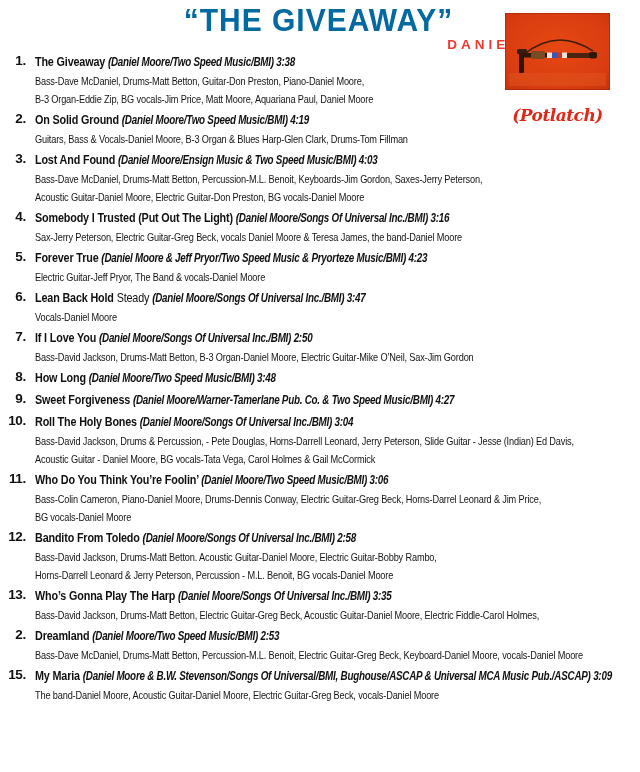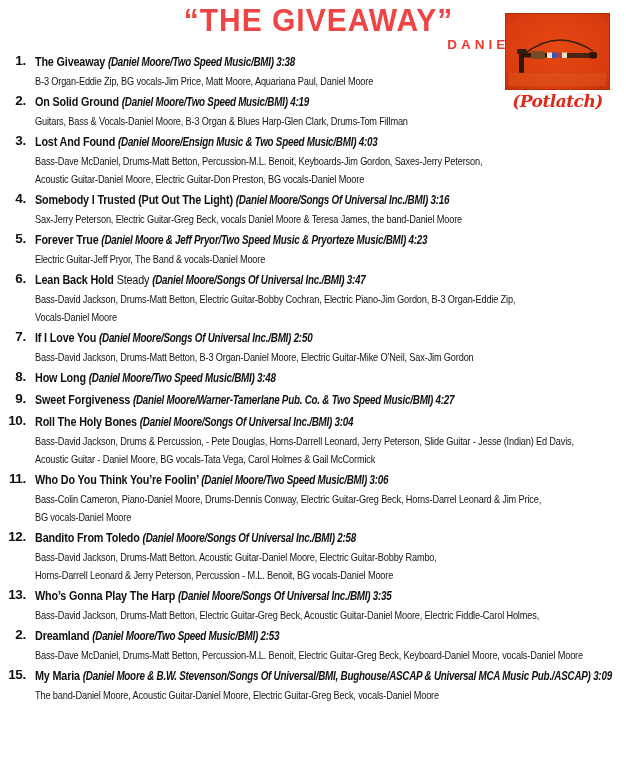--- a/index.html
+++ b/index.html
@@ -25,21 +25,21 @@
     line-height:16px; margin-top:1px;
   }
   .artwork {
     position:absolute; top:13px; right:30px; width:105px;
     text-align:center;
   }
   .art-frame { width:105px; height:77px; display:block; }
   .art-caption {
     font-family:"DejaVu Serif", serif;
     font-style:italic; font-weight:bold;
-    font-size:17px; line-height:20px; margin-top:1px;
+    font-size:17px; line-height:20px; margin-top:15px;
     letter-spacing:-0.5px;
   }
   .tracks {
     position:absolute; top:52px; left:0; right:0;
     margin:0; padding:0; list-style:none;
   }
   .track { display:flex; margin-bottom:3px; }
   .num {
     flex:none; width:26px; text-align:right;
     font-weight:bold; font-size:13.5px; line-height:18px;
@@ -62,21 +62,21 @@
     font-size:11.5px; line-height:16px;
     letter-spacing:-0.2px; color:#141414;
   }
 </style>
 </head>
 <body>
 
 <div class="page">
 
   <div class="header">
-    <div class="album-title" style="color: #ef4444; padding-left: 37px;">“THE GIVEAWAY”</div>
+    <div class="album-title" style="color: #0369a1; padding-left: 37px;">“THE GIVEAWAY”</div>
     <div class="album-artist" style="color: rgb(238, 58, 48); text-align: right;">DANIEL MOORE</div>
   </div>
 
   <div class="artwork">
     <svg class="art-frame" viewBox="0 0 105 77" xmlns="http://www.w3.org/2000/svg">
       <defs>
         <radialGradient id="bgGrad" cx="50%" cy="45%" r="75%">
           <stop offset="0%" stop-color="#e64812"></stop>
           <stop offset="70%" stop-color="#d93c10"></stop>
           <stop offset="100%" stop-color="#c43209"></stop>
@@ -102,20 +102,21 @@
   <ol class="tracks">
     <li class="track">
       <span class="num">1.</span>
       <div class="tbody">
         <div class="titleline line">
           <span class="title">The Giveaway </span>
           
           <span class="pub">(Daniel Moore/Two Speed Music/BMI) 3:38</span>
         </div>
         <div class="credits">
+            <div><div class="credit line">Bass-Dave McDaniel, Drums-Matt Betton, Guitar-Don Preston, Piano-Daniel Moore,</div></div>
             <div><div class="credit line">B-3 Organ-Eddie Zip, BG vocals-Jim Price, Matt Moore, Aquariana Paul, Daniel Moore</div></div>
           </div>
       </div>
     </li>
 
     <li class="track">
       <span class="num">2.</span>
       <div class="tbody">
         <div class="titleline line">
           <span class="title">On Solid Ground </span>
@@ -173,21 +174,20 @@
 
     <li class="track">
       <span class="num">6.</span>
       <div class="tbody">
         <div class="titleline line">
           <span class="title">Lean Back Hold </span>
           <span class="title-light">Steady </span>
           <span class="pub">(Daniel Moore/Songs Of Universal Inc./BMI) 3:47</span>
         </div>
         <div class="credits">
-            <div><div class="credit line">Bass-David Jackson, Drums-Matt Betton, Electric Guitar-Bobby Cochran, Electric Piano-Jim Gordon, B-3 Organ-Eddie Zip,</div></div>
             <div><div class="credit line">Vocals-Daniel Moore</div></div>
           </div>
       </div>
     </li>
 
     <li class="track">
       <span class="num">7.</span>
       <div class="tbody">
         <div class="titleline line">
           <span class="title">If I Love You </span>

